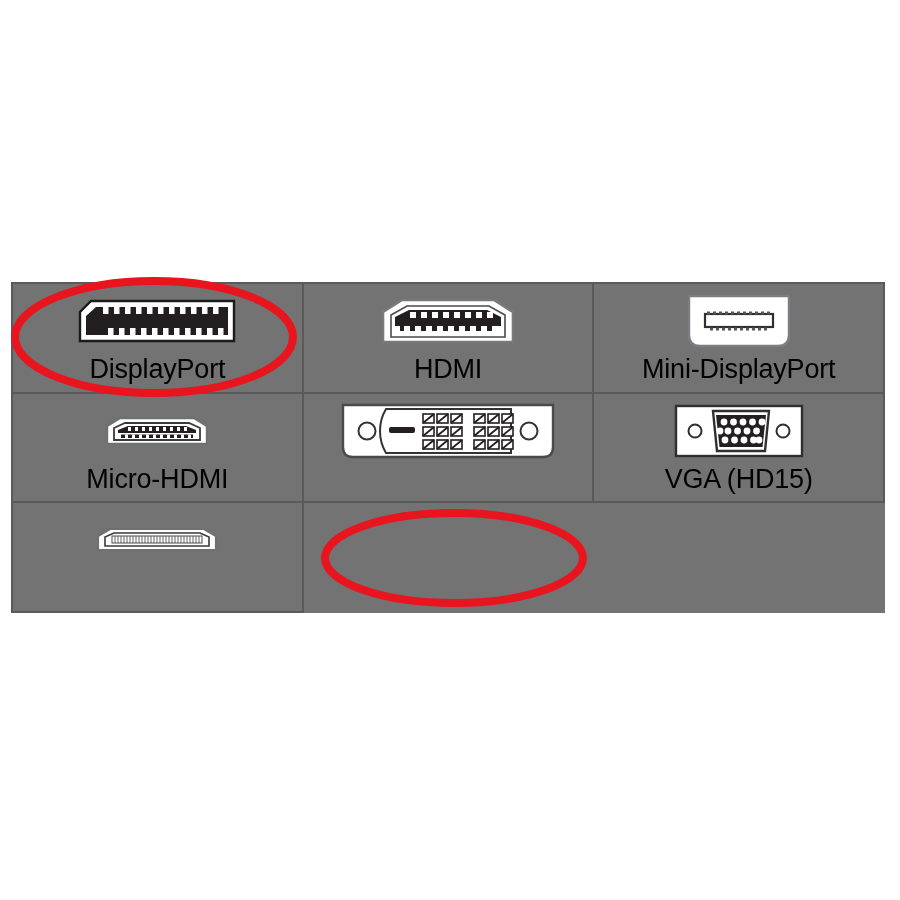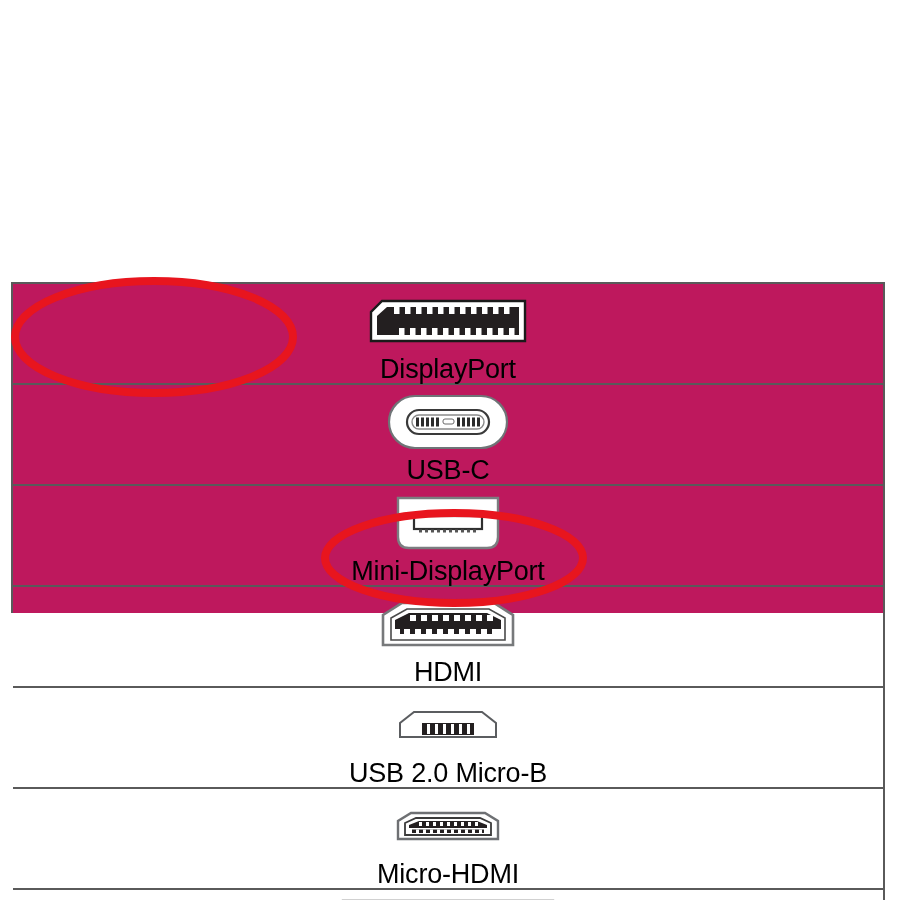--- a/index.html
+++ b/index.html
@@ -17,26 +17,26 @@
   }
 
   
   #connector-table {
     position: absolute;
     left: 11px;
     top: 282px;
     width: 874px;
     height: 331px;
     display: grid;
-    grid-template-columns: 1fr;
+    grid-template-columns: 1fr 1fr 1fr;
     grid-template-rows: 1fr 1fr 1fr;
     border-top: 2px solid #5a5a5a;
     border-left: 2px solid #5a5a5a;
     box-sizing: border-box;
-    background: #be185d;
+    background: #737373;
   }
   .cell {
     border-right: 2px solid #5a5a5a;
     border-bottom: 2px solid #5a5a5a;
     box-sizing: border-box;
     display: flex;
     flex-direction: column;
     align-items: center;
     justify-content: flex-start;
     padding-top: 8px;
@@ -101,42 +101,52 @@
             <rect x="108" y="30" width="5.5" height="7"></rect>
             <rect x="119" y="30" width="5.5" height="7"></rect>
             <rect x="130" y="30" width="5.5" height="7"></rect>
             <rect x="141" y="30" width="5.5" height="7"></rect>
           </g>
         </svg>
       </div>
       <div class="caption">DisplayPort</div>
     </div>
 
-    <div class="cell">
-      <div class="art">
-        <svg width="122" height="56" viewBox="0 0 122 56">
-          <rect x="2" y="2" width="118" height="52" rx="26" ry="26" fill="#ffffff" stroke="#6f7477" stroke-width="2.2"></rect>
-          <rect x="20" y="16" width="82" height="24" rx="12" ry="12" fill="#ffffff" stroke="#3a3a3a" stroke-width="2.2"></rect>
-          <rect x="25" y="21" width="72" height="14" rx="7" ry="7" fill="#ffffff" stroke="#8a8a8a" stroke-width="1.4"></rect>
-          <g fill="#2b2b2b">
-            <rect x="29" y="23.5" width="3" height="9"></rect>
-            <rect x="34" y="23.5" width="3" height="9"></rect>
-            <rect x="39" y="23.5" width="3" height="9"></rect>
-            <rect x="44" y="23.5" width="3" height="9"></rect>
-            <rect x="49" y="23.5" width="3" height="9"></rect>
-            <rect x="70" y="23.5" width="3" height="9"></rect>
-            <rect x="75" y="23.5" width="3" height="9"></rect>
-            <rect x="80" y="23.5" width="3" height="9"></rect>
-            <rect x="85" y="23.5" width="3" height="9"></rect>
-            <rect x="90" y="23.5" width="3" height="9"></rect>
-          </g>
-          <rect x="56" y="25" width="11" height="5" rx="2" fill="#ffffff" stroke="#6a6a6a" stroke-width="1"></rect>
-        </svg>
-      </div>
-      <div class="caption">USB-C</div>
+
+    <div class="cell">
+      <div class="art">
+        <svg width="136" height="50" viewBox="0 0 136 50">
+          <path d="M3 46 L3 16 L22 4 L114 4 L133 16 L133 46 Z" fill="#ffffff" stroke="#77797b" stroke-width="2.6"></path>
+          <path d="M11 41 L11 19 L27 10 L109 10 L125 19 L125 41 Z" fill="#ffffff" stroke="#4a4a4a" stroke-width="1.6"></path>
+          <path d="M15 37 L15 21 L29 14 L107 14 L121 21 L121 30 L15 30 Z" fill="#231f20"></path>
+          <path d="M20 30 L116 30 L116 35 L20 35 Z" fill="#231f20"></path>
+          <g fill="#ffffff">
+            <rect x="30" y="16" width="6" height="6"></rect>
+            <rect x="41" y="16" width="6" height="6"></rect>
+            <rect x="52" y="16" width="6" height="6"></rect>
+            <rect x="63" y="16" width="6" height="6"></rect>
+            <rect x="74" y="16" width="6" height="6"></rect>
+            <rect x="85" y="16" width="6" height="6"></rect>
+            <rect x="96" y="16" width="6" height="6"></rect>
+            <rect x="107" y="16" width="6" height="6"></rect>
+          </g>
+          <g fill="#ffffff">
+            <rect x="24" y="30" width="6" height="6"></rect>
+            <rect x="35" y="30" width="6" height="6"></rect>
+            <rect x="46" y="30" width="6" height="6"></rect>
+            <rect x="57" y="30" width="6" height="6"></rect>
+            <rect x="68" y="30" width="6" height="6"></rect>
+            <rect x="79" y="30" width="6" height="6"></rect>
+            <rect x="90" y="30" width="6" height="6"></rect>
+            <rect x="101" y="30" width="6" height="6"></rect>
+            <rect x="112" y="30" width="6" height="6"></rect>
+          </g>
+        </svg>
+      </div>
+      <div class="caption">HDMI</div>
     </div>
 
     <div class="cell">
       <div class="art">
         <svg width="106" height="56" viewBox="0 0 106 56">
           <path d="M3 3 L103 3 L103 42 Q103 53 92 53 L14 53 Q3 53 3 42 Z" fill="#ffffff" stroke="#7b7d80" stroke-width="2.4"></path>
           <rect x="19" y="21" width="68" height="13" fill="#ffffff" stroke="#2f2f2f" stroke-width="2.2"></rect>
           <g fill="#555555">
             <rect x="21" y="18.5" width="3" height="3"></rect>
             <rect x="27" y="18.5" width="3" height="3"></rect>
@@ -160,70 +170,20 @@
             <rect x="60" y="34.5" width="3" height="3"></rect>
             <rect x="66" y="34.5" width="3" height="3"></rect>
             <rect x="72" y="34.5" width="3" height="3"></rect>
             <rect x="78" y="34.5" width="3" height="3"></rect>
           </g>
         </svg>
       </div>
       <div class="caption">Mini-DisplayPort</div>
     </div>
 
-    <div class="cell">
-      <div class="art">
-        <svg width="136" height="50" viewBox="0 0 136 50">
-          <path d="M3 46 L3 16 L22 4 L114 4 L133 16 L133 46 Z" fill="#ffffff" stroke="#77797b" stroke-width="2.6"></path>
-          <path d="M11 41 L11 19 L27 10 L109 10 L125 19 L125 41 Z" fill="#ffffff" stroke="#4a4a4a" stroke-width="1.6"></path>
-          <path d="M15 37 L15 21 L29 14 L107 14 L121 21 L121 30 L15 30 Z" fill="#231f20"></path>
-          <path d="M20 30 L116 30 L116 35 L20 35 Z" fill="#231f20"></path>
-          <g fill="#ffffff">
-            <rect x="30" y="16" width="6" height="6"></rect>
-            <rect x="41" y="16" width="6" height="6"></rect>
-            <rect x="52" y="16" width="6" height="6"></rect>
-            <rect x="63" y="16" width="6" height="6"></rect>
-            <rect x="74" y="16" width="6" height="6"></rect>
-            <rect x="85" y="16" width="6" height="6"></rect>
-            <rect x="96" y="16" width="6" height="6"></rect>
-            <rect x="107" y="16" width="6" height="6"></rect>
-          </g>
-          <g fill="#ffffff">
-            <rect x="24" y="30" width="6" height="6"></rect>
-            <rect x="35" y="30" width="6" height="6"></rect>
-            <rect x="46" y="30" width="6" height="6"></rect>
-            <rect x="57" y="30" width="6" height="6"></rect>
-            <rect x="68" y="30" width="6" height="6"></rect>
-            <rect x="79" y="30" width="6" height="6"></rect>
-            <rect x="90" y="30" width="6" height="6"></rect>
-            <rect x="101" y="30" width="6" height="6"></rect>
-            <rect x="112" y="30" width="6" height="6"></rect>
-          </g>
-        </svg>
-      </div>
-      <div class="caption">HDMI</div>
-    </div>
-
-    <div class="cell">
-      <div class="art">
-        <svg width="100" height="32" viewBox="0 0 100 32">
-          <path d="M2 28 L2 14 L16 3 L84 3 L98 14 L98 28 Z" fill="#ffffff" stroke="#5b5d60" stroke-width="2"></path>
-          <rect x="24" y="14" width="52" height="12" fill="#231f20"></rect>
-          <g fill="#ffffff">
-            <rect x="29" y="15" width="3" height="10"></rect>
-            <rect x="37" y="15" width="3" height="10"></rect>
-            <rect x="45" y="15" width="3" height="10"></rect>
-            <rect x="53" y="15" width="3" height="10"></rect>
-            <rect x="61" y="15" width="3" height="10"></rect>
-            <rect x="69" y="15" width="3" height="10"></rect>
-          </g>
-        </svg>
-      </div>
-      <div class="caption">USB 2.0 Micro-B</div>
-    </div>
 
     <div class="cell">
       <div class="art">
         <svg width="106" height="36" viewBox="0 0 106 36">
           <path d="M3 31 L3 13 L16 5 L90 5 L103 13 L103 31 Z" fill="#ffffff" stroke="#6e7073" stroke-width="2.4"></path>
           <path d="M10 27 L10 15 L21 10 L85 10 L96 15 L96 27 Z" fill="#ffffff" stroke="#3a3a3a" stroke-width="1.8"></path>
           <path d="M14 17 L24 13 L82 13 L92 17 L92 20 L14 20 Z" fill="#231f20"></path>
           <path d="M17 21.5 L89 21.5 L89 25 L17 25 Z" fill="#231f20"></path>
           <g fill="#ffffff">
             <rect x="24" y="14" width="3" height="4"></rect>
@@ -325,20 +285,21 @@
               <circle cx="83.5" cy="28" r="3.4"></circle>
             <circle cx="47" cy="28" r="3.4"></circle>
             <circle cx="52" cy="37" r="3.4"></circle>
               <circle cx="61.5" cy="37" r="3.4"></circle>
             <circle cx="71" cy="37" r="3.4"></circle>
               <circle cx="80.5" cy="37" r="3.4"></circle>
             <circle cx="86" cy="37" r="3.4"></circle>
           </g>
         </svg>
       </div>
+      <div class="caption">VGA (HD15)</div>
     </div>
 
     <div class="cell">
       <div class="art">
         <svg width="124" height="30" viewBox="0 0 124 30">
           <path d="M3 25 L3 11 L15 4 L109 4 L121 11 L121 25 Z" fill="#ffffff" stroke="#6e7073" stroke-width="2.2"></path>
           <path d="M10 21 L10 12 L19 8 L105 8 L114 12 L114 21 Z" fill="#ffffff" stroke="#3a3a3a" stroke-width="1.6"></path>
           <rect x="17" y="11" width="90" height="7" fill="#ffffff" stroke="#4a4a4a" stroke-width="1"></rect>
           <g stroke="#555555" stroke-width="0.9">
             <line x1="20" y1="11" x2="20" y2="18"></line>

